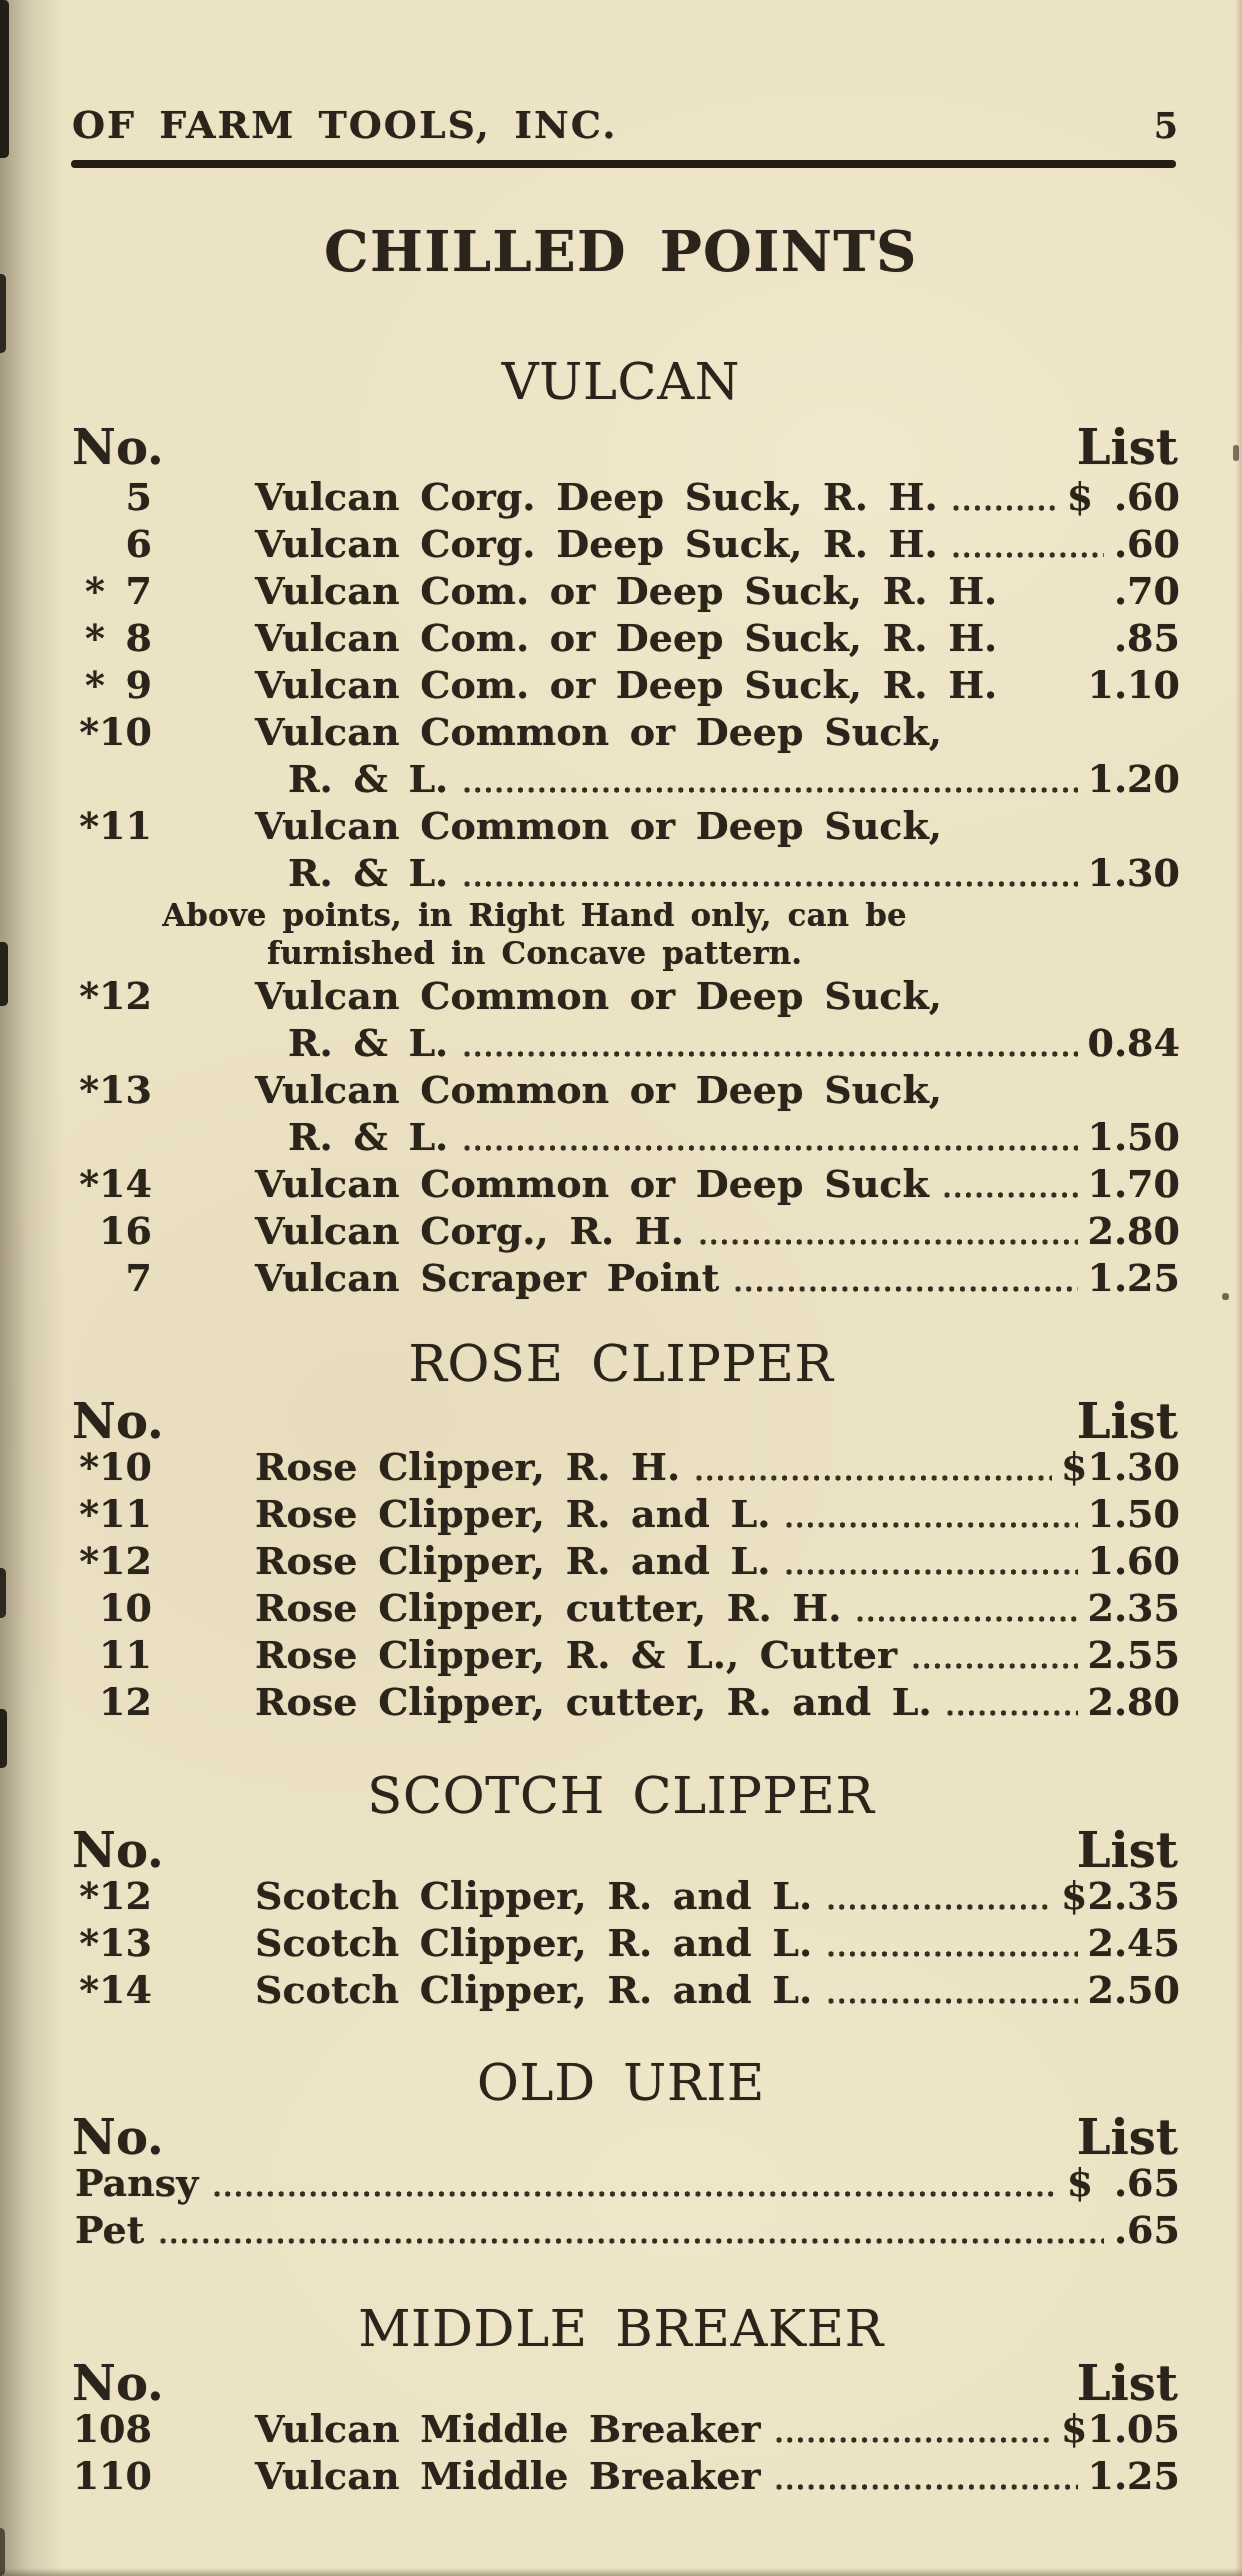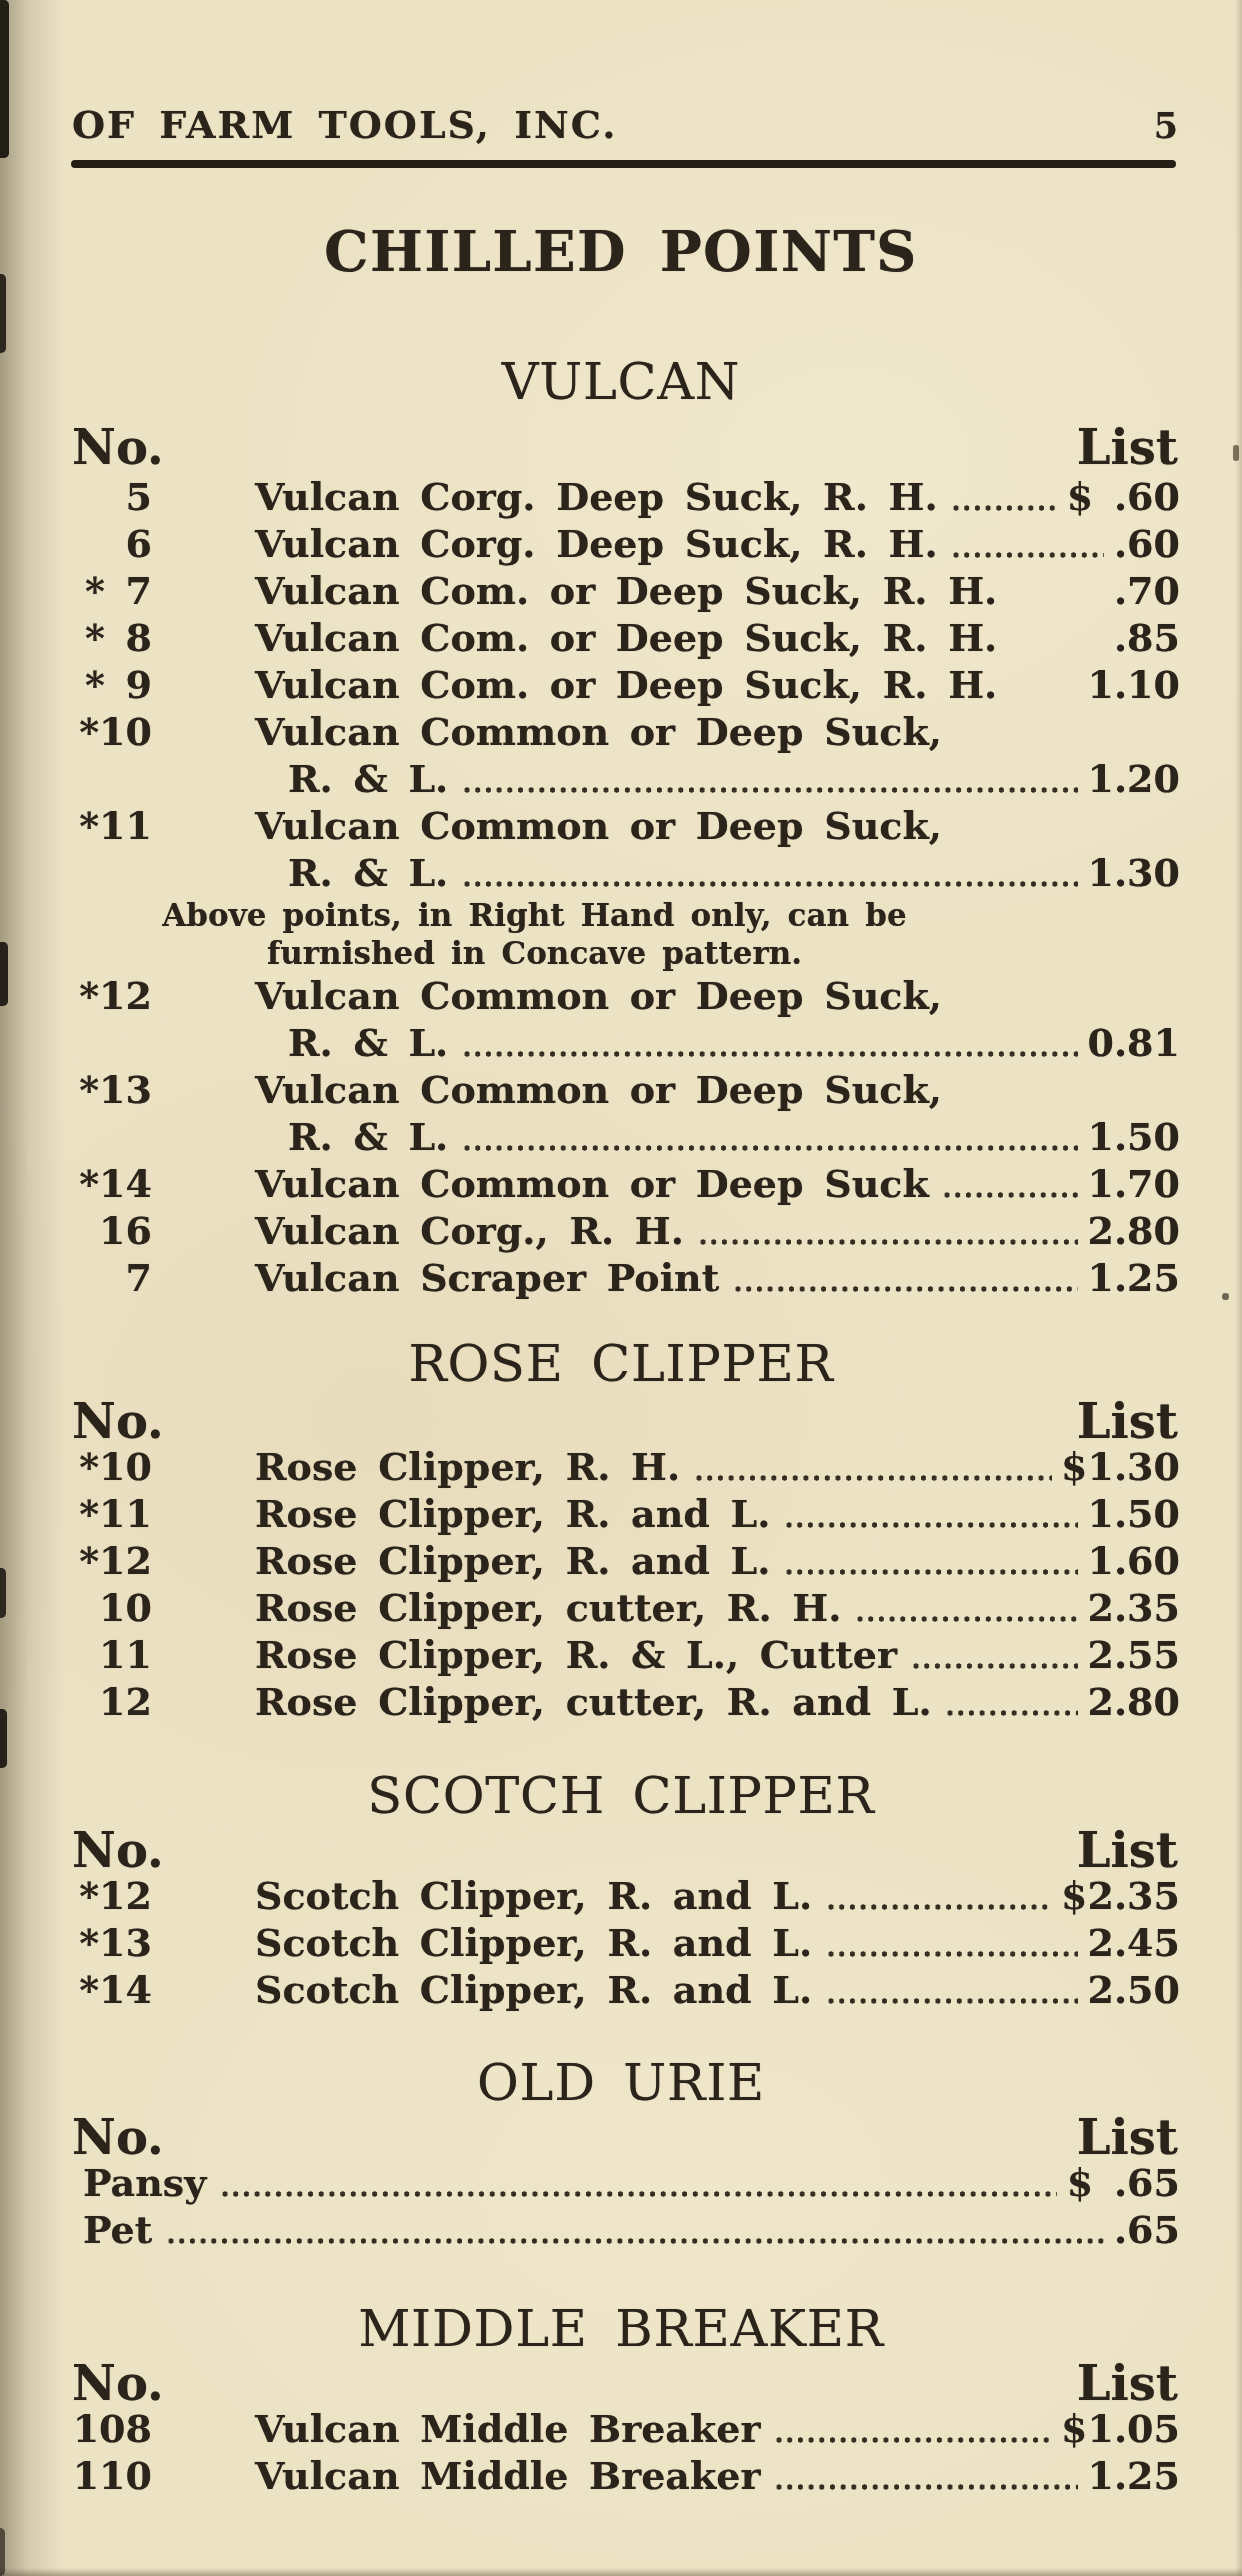--- a/index.html
+++ b/index.html
@@ -56,21 +56,21 @@
   .mt-ch1 { margin-top:14.8px; } .mt-ch2 { margin-top:6.7px; } .mt-ch3 { margin-top:4px; }
   .rows-vulcan { margin-top:4px; }
 
   
   .row { display:flex; align-items:baseline; padding:0 62px 0 57px;
     font-size:38px; line-height:47px; font-weight:700; word-spacing:7.4px; }
   .no   { flex:0 0 95px; text-align:right; white-space:pre; }
   .desc { margin-left:103px; white-space:pre; }
   .cont .desc { margin-left:231px;text-align:right; }
   .plain { padding-left:75px; }
-  .plain .desc { margin-left:8px; }
+  .plain .desc { margin-left:0; }
   .leader { flex:1 1 20px; min-width:20px; align-self:stretch; margin:0 9.4px 0 10.7px;
     background-image:radial-gradient(circle, #352d20 2.4px, transparent 2.9px);
     background-repeat:repeat-x; background-size:10.7px 6px;
     background-position:left 2.7px bottom 8.7px; }
   .spacer { flex:1 1 auto; }
   .price { white-space:pre; }
 
   .note { margin:0 315px 0 142px; text-align:center; font-size:31px; line-height:38px;
     font-weight:700; word-spacing:5.4px; }
 </style>
@@ -163,21 +163,21 @@
         <div>furnished in Concave pattern.</div>
       </div>
 
       <div class="row">
         <span class="no">*12</span>
         <span class="desc">Vulcan Common or Deep Suck,</span>
       </div>
       <div class="row cont">
         <span class="desc">R. &amp; L.</span>
         <span class="leader"></span>
-        <span class="price">0.81</span>
+        <span class="price">0.84</span>
       </div>
 
       <div class="row">
         <span class="no">*13</span>
         <span class="desc">Vulcan Common or Deep Suck,</span>
       </div>
       <div class="row cont">
         <span class="desc">R. &amp; L.</span>
         <span class="leader"></span>
         <span class="price">1.50</span>

